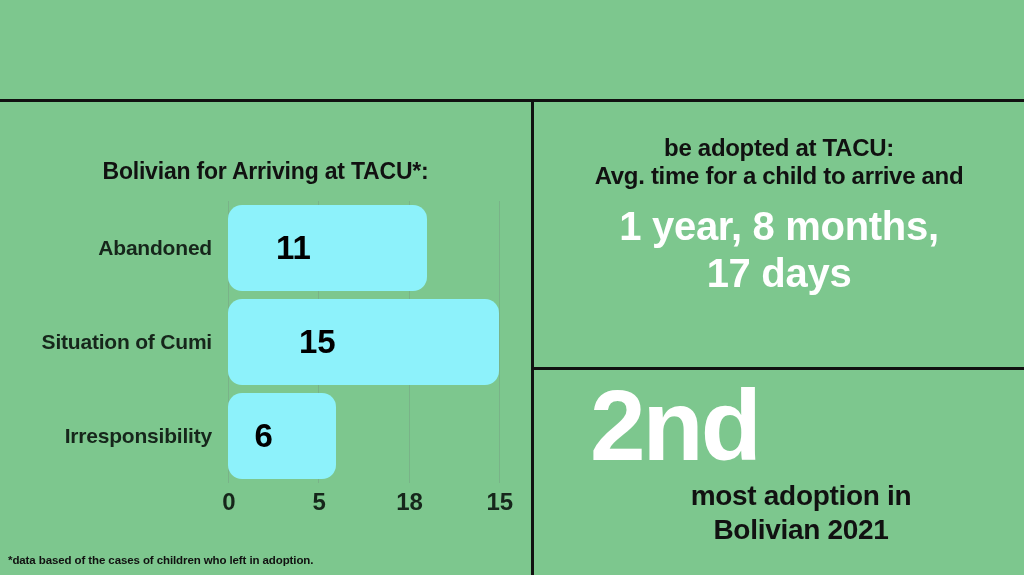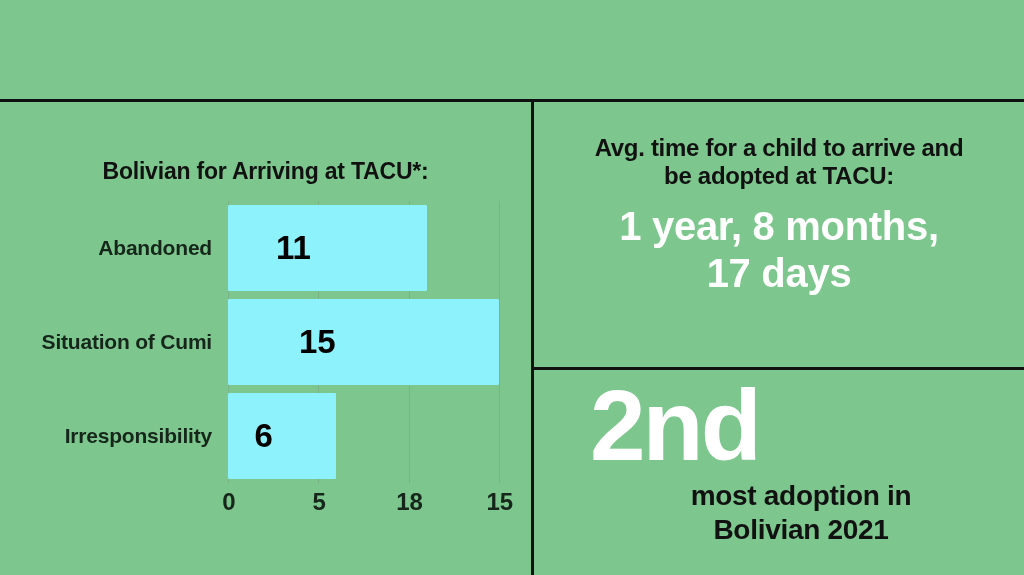--- a/index.html
+++ b/index.html
@@ -116,21 +116,21 @@
     left: 228px;
     top: 0;
     height: 94px;
   }
   .bar-rect {
     position: absolute;
     left: 0;
     top: 4px;
     height: 86px;
     background: #8df2fb;
-    border-radius: 1px;
+    border-radius: 14px;
     display: flex;
     align-items: center;
   }
   .bar-value {
     font-size: 33px;
     font-weight: bold;
     color: #000000;
     margin-left: 0;
     width: 100%;
     text-align: center;
@@ -269,26 +269,27 @@
       </div>
 
     <div id="x-axis">
 
     <div class="x-tick" style="left: 229px;">0</div>
         <div class="x-tick" style="left: 319.25px;">5</div>
         <div class="x-tick" style="left: 409.5px;">18</div>
         <div class="x-tick" style="left: 499.75px;">15</div>
       </div>
 
+    <div id="footnote">*data based of the cases of children who left in adoption.</div>
   </div>
 
   <div id="avg-panel">
     <div id="avg-caption">
+      <div>be adopted at TACU:</div>
       <div>Avg. time  for a child to arrive and</div>
-      <div>be adopted at TACU:</div>
     </div>
     <div id="avg-value">
       <div>1 year, 8 months,</div>
       <div>17 days</div>
     </div>
   </div>
 
   <div id="rank-panel">
     <div id="rank-number">2nd</div>
     <div id="rank-caption">

